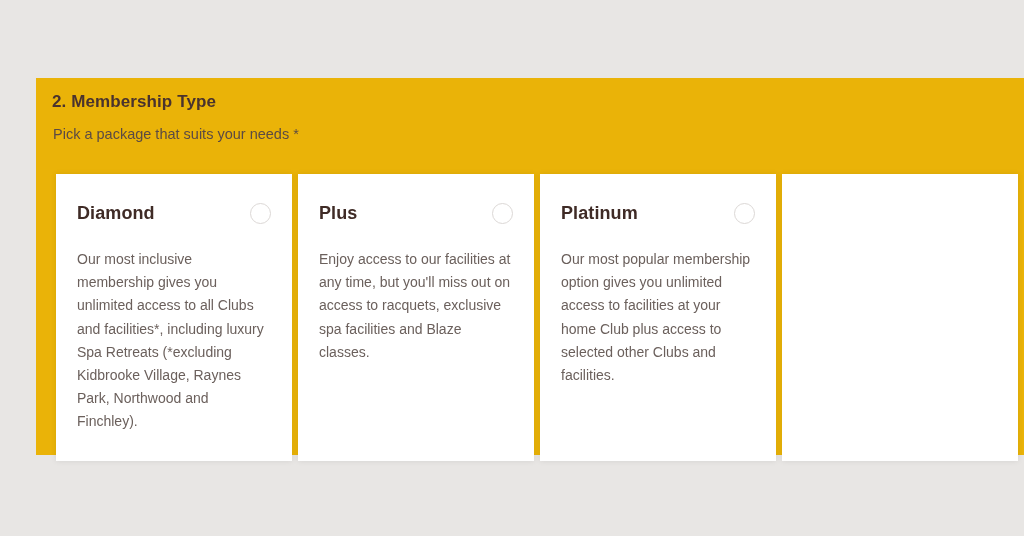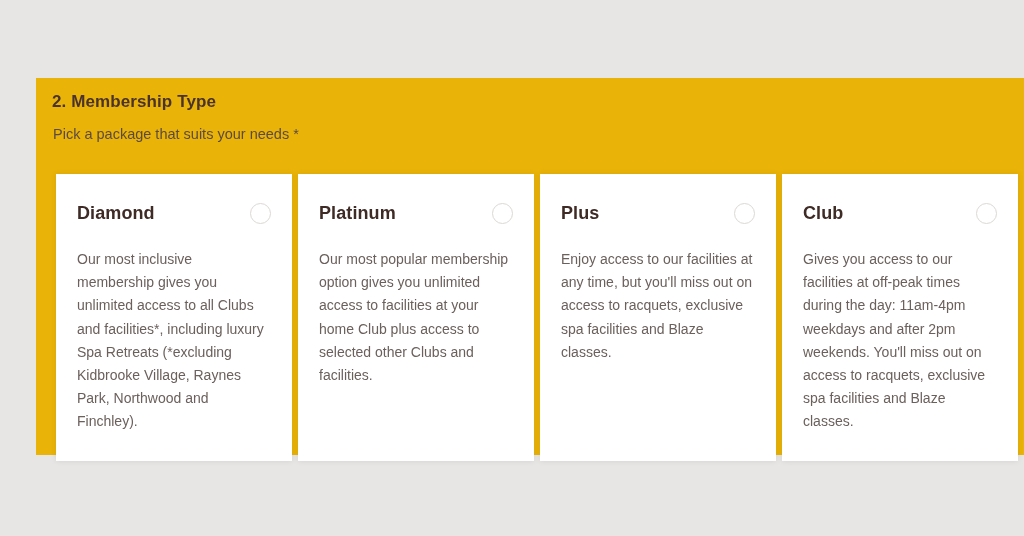--- a/index.html
+++ b/index.html
@@ -131,37 +131,32 @@
       <div class="card">
         <div class="card-head">
           <div class="card-title">Diamond</div>
           <div class="radio"></div>
         </div>
         <div class="card-desc">Our most inclusive membership gives you unlimited access to all Clubs and facilities*, including luxury Spa Retreats (*excluding Kidbrooke Village, Raynes Park, Northwood and Finchley).</div>
       </div>
 
       <div class="card">
         <div class="card-head">
-          <div class="card-title">Platinum</div>
-          <div class="radio"></div>
-        </div>
-        <div class="card-desc">Our most popular membership option gives you unlimited access to facilities at your home Club plus access to selected other Clubs and facilities.</div>
-      </div>
-
-      <div class="card">
-        <div class="card-head">
           <div class="card-title">Plus</div>
           <div class="radio"></div>
         </div>
         <div class="card-desc">Enjoy access to our facilities at any time, but you'll miss out on access to racquets, exclusive spa facilities and Blaze classes.</div>
       </div>
 
       <div class="card">
         <div class="card-head">
-          <div class="card-title">Club</div>
+          <div class="card-title">Platinum</div>
           <div class="radio"></div>
         </div>
-        <div class="card-desc">Gives you access to our facilities at off-peak times during the day: 11am-4pm weekdays and after 2pm weekends. You'll miss out on access to racquets, exclusive spa facilities and Blaze classes.</div>
+        <div class="card-desc">Our most popular membership option gives you unlimited access to facilities at your home Club plus access to selected other Clubs and facilities.</div>
+      </div>
+
+      <div class="card">
       </div>
 
     </div>
   </div>
 </div>
 
 </body></html>

